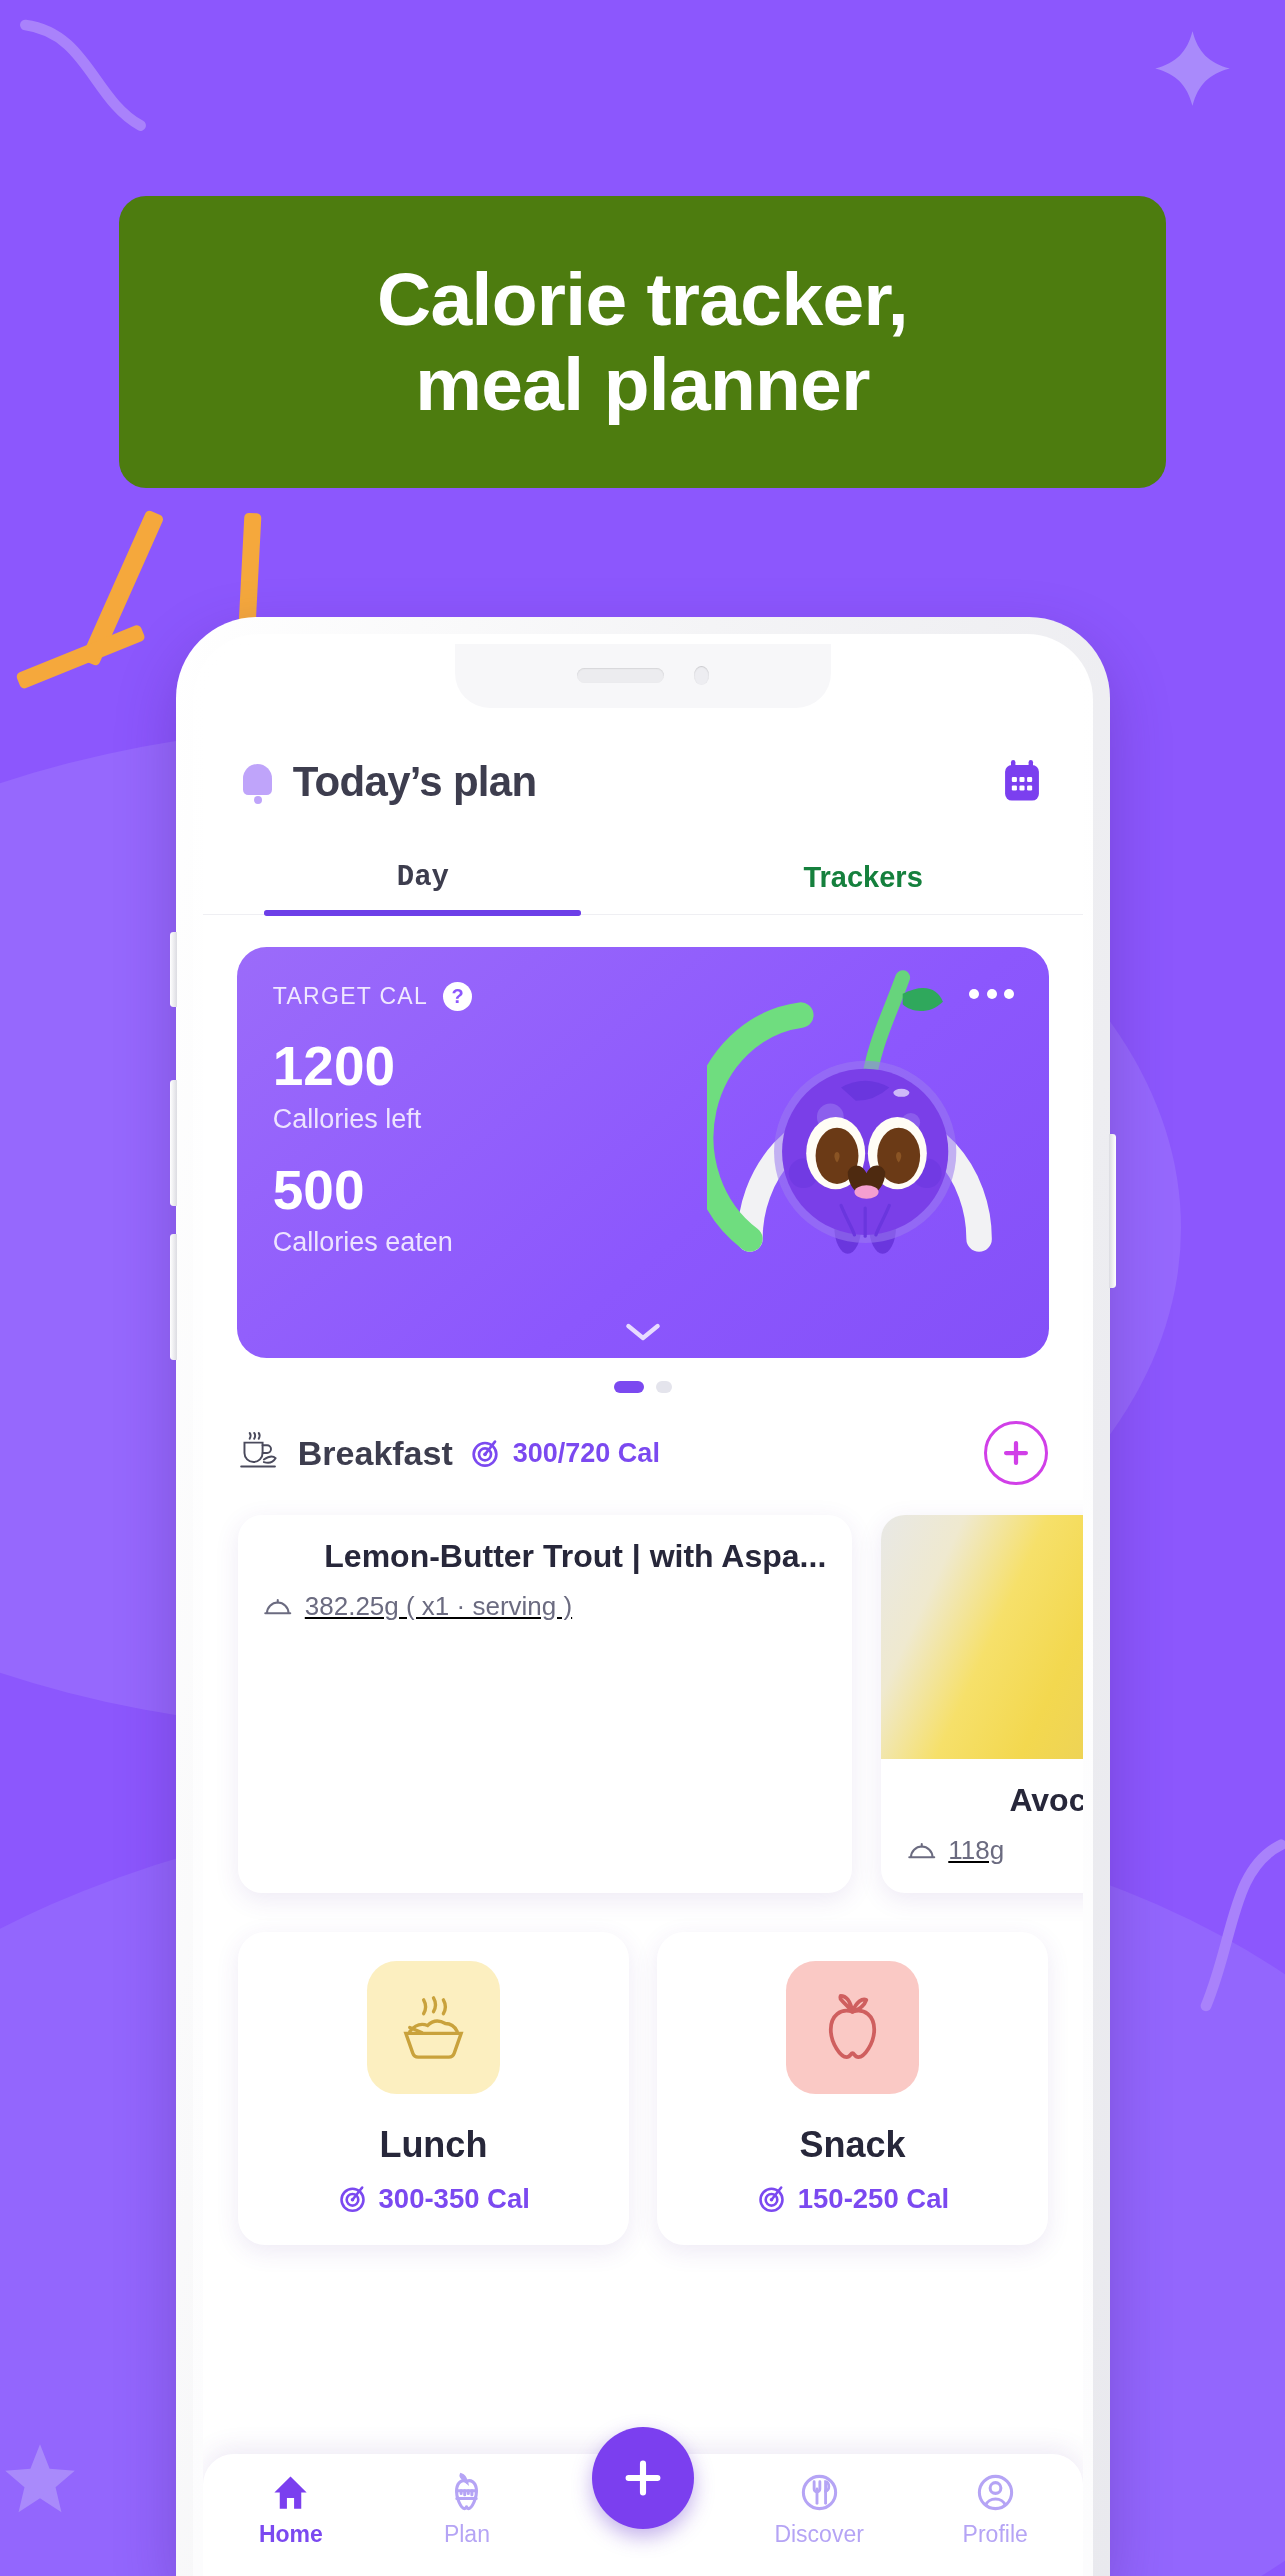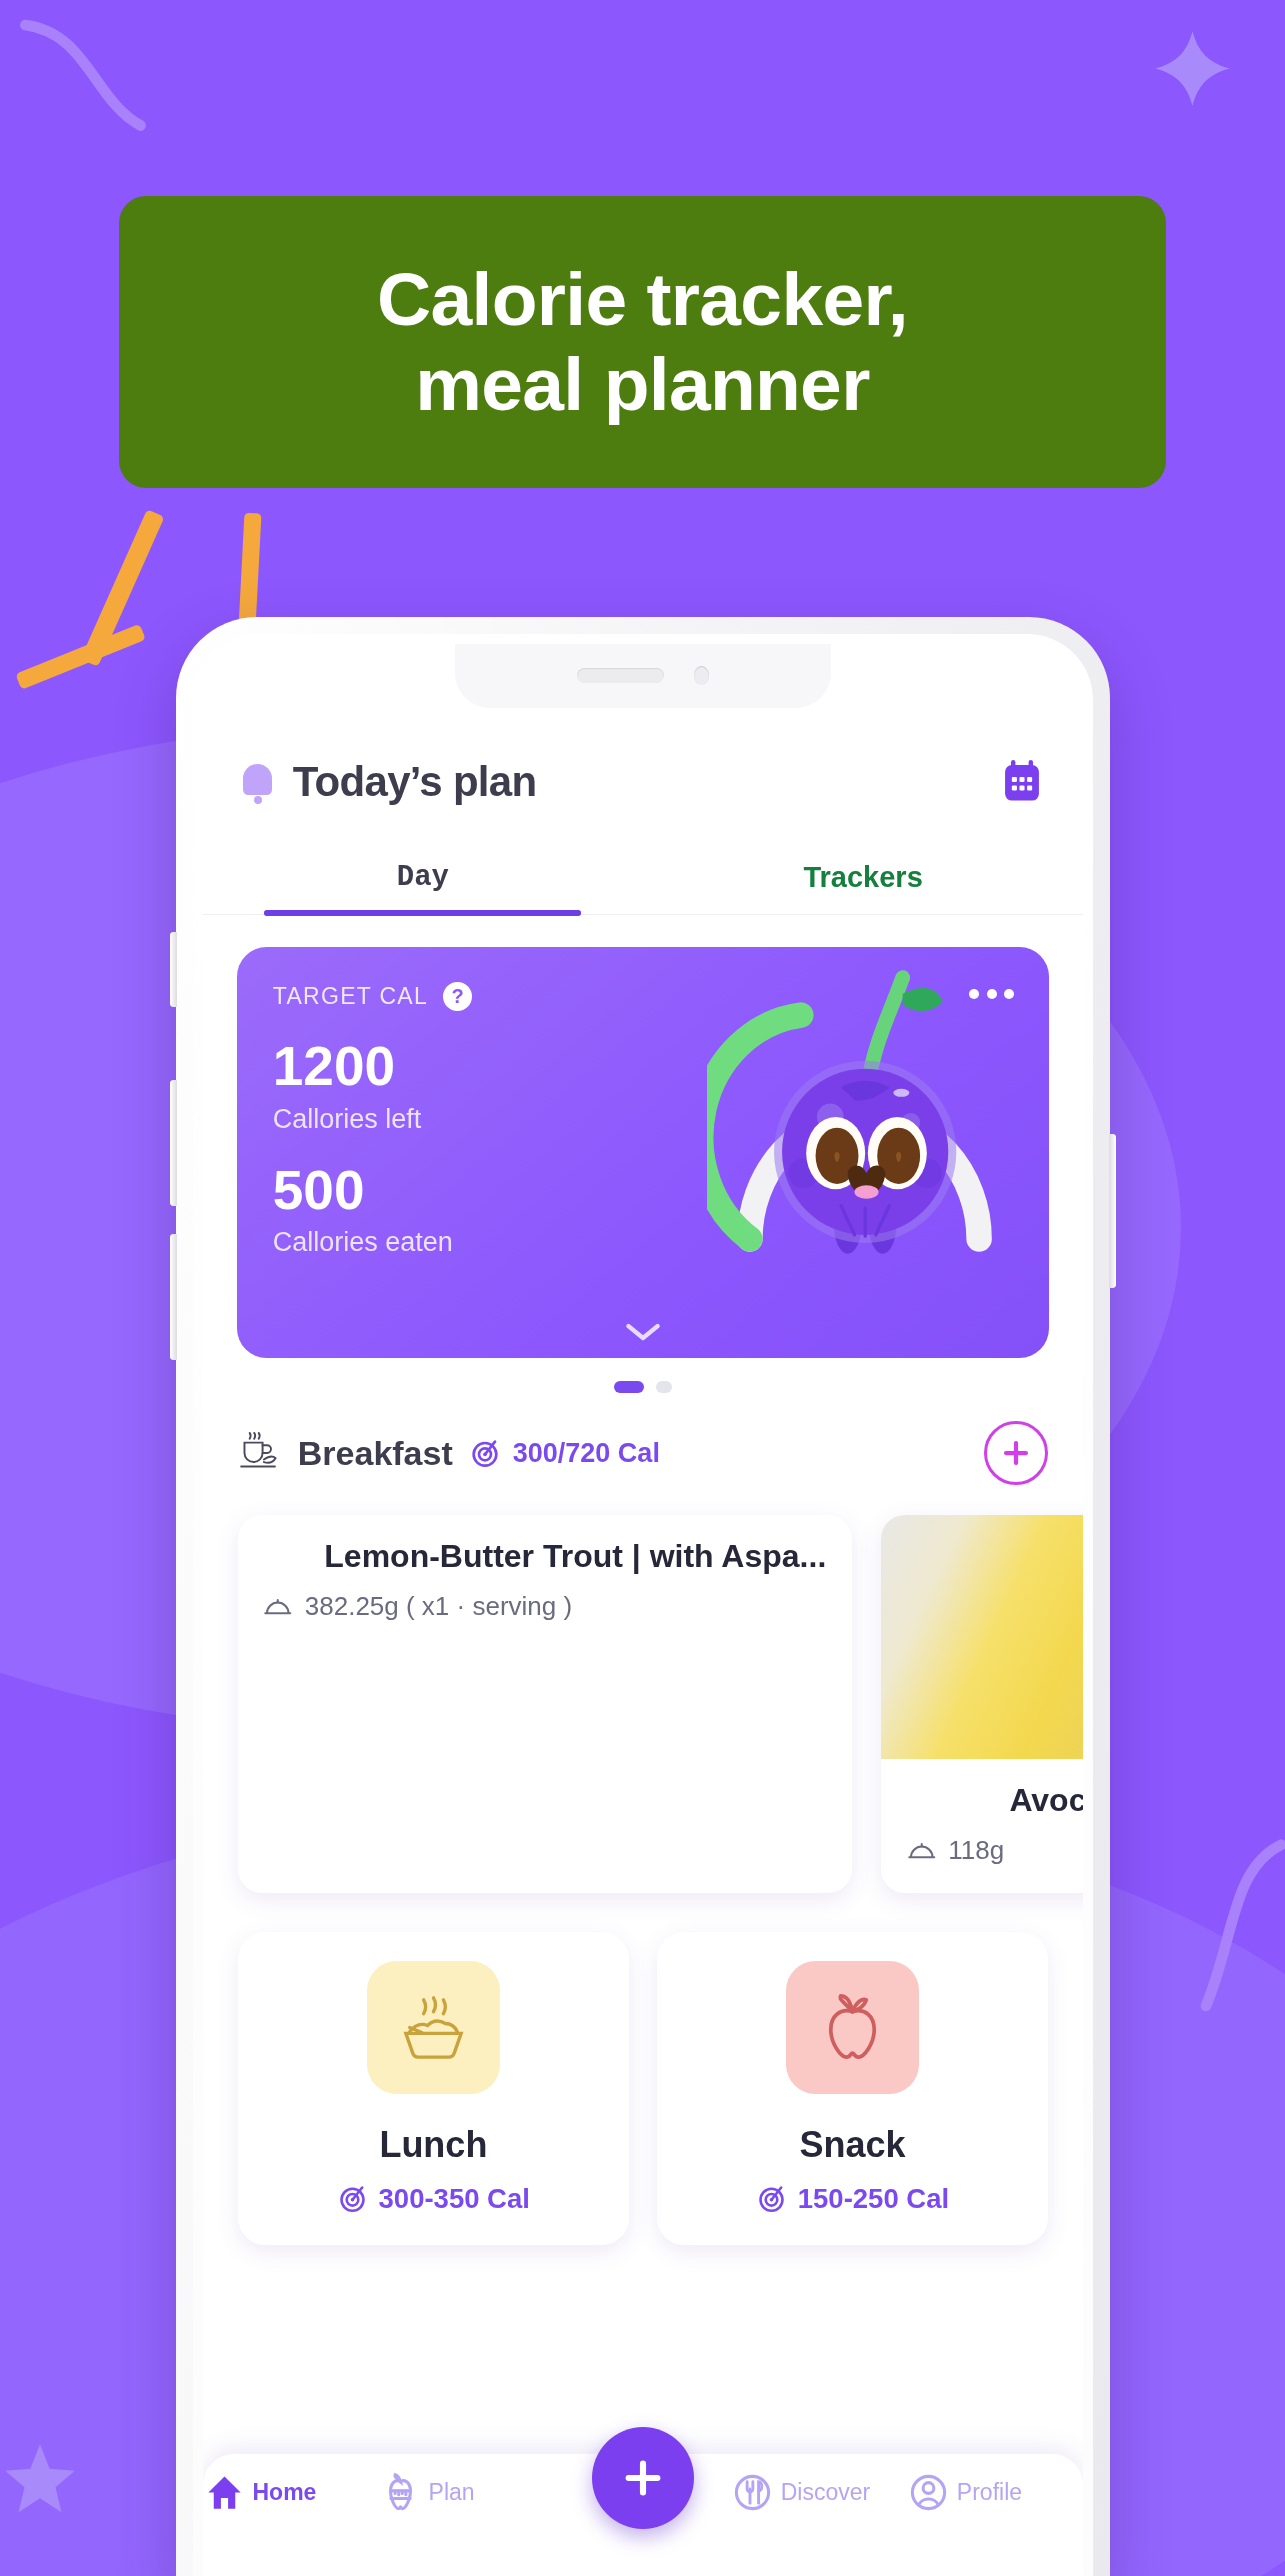--- a/index.html
+++ b/index.html
@@ -117,41 +117,41 @@
     box-shadow:0 6.7px 24px rgba(90,50,160,.10);overflow:hidden;}
   .food-card.small{width:268px;}
   .food-photo{height:244px;position:relative;}
   .badge-cal{position:absolute;left:23px;top:29.5px;color:#fff;font-size:25.5px;
     text-shadow:0 1.3px 4px rgba(0,0,0,.45);}
   .photo-dots{position:absolute;right:27px;top:31px;display:flex;gap:8px;}
   .photo-dots i{width:11.4px;height:11.4px;border-radius:50%;background:#fff;display:block;
     box-shadow:0 0.7px 2.7px rgba(0,0,0,.3);}
   .food-body{padding:23px 25.5px 27px 25.5px;}
   .food-title{font-size:32px;font-weight:bold;color:#27273A;white-space:nowrap;overflow:hidden;text-align:right;}
-  .food-meta{display:flex;align-items:center;gap:12px;margin-top:16px;}
+  .food-meta{display:flex;align-items:center;gap:12px;margin-top:16px;text-decoration:underline;}
   .food-meta span{font-size:26px;color:#6B6B80;white-space:nowrap;}
 
   
   .tiles{display:flex;gap:28px;margin:39px 35px 0 35px;}
   .tile{flex:1;background:#fff;border-radius:27px;box-shadow:0 6.7px 23px rgba(90,50,160,.10);
     padding:29.5px 0 29.5px 0;display:flex;flex-direction:column;align-items:center;}
   .tile-ico{width:133px;height:133px;border-radius:29.5px;display:flex;align-items:center;justify-content:center;}
   .tile-ico.y{background:#FCEFC0;}
   .tile-ico.p{background:#FAC9C5;}
   .tile-name{font-size:36px;font-weight:bold;color:#27273A;margin-top:29.5px;}
   .tile-cal{display:flex;align-items:flex-start;gap:10.7px;margin-top:17.4px;}
   .tile-cal span{font-size:27.5px;color:#7B49F0;font-weight:bold;}
 
   
   .nav{
     position:absolute;left:0;right:0;bottom:0;height:122px;background:#fff;
     border-radius:31px 31px 0 0;box-shadow:0 -5.4px 24px rgba(90,50,160,.10);
     display:flex;align-items:flex-start;padding-top:17.4px;z-index:20;
   }
-  .nav-item{flex:1;display:flex;flex-direction:row;align-items:center;gap:6.7px;}
+  .nav-item{flex:1;display:flex;flex-direction:column;align-items:center;gap:6.7px;}
   .nav-label{font-size:23px;color:#B5A4F5;}
   .nav-item.active .nav-label{color:#7B49F0;font-weight:bold;}
   .fab{
     position:absolute;left:50%;transform:translateX(-50%);bottom:47px;
     width:102px;height:102px;border-radius:50%;background:#7B3FEF;
     display:flex;align-items:center;justify-content:center;z-index:25;
     box-shadow:0 8px 20px rgba(90,40,200,.36);
   }
 </style>
 </head>

